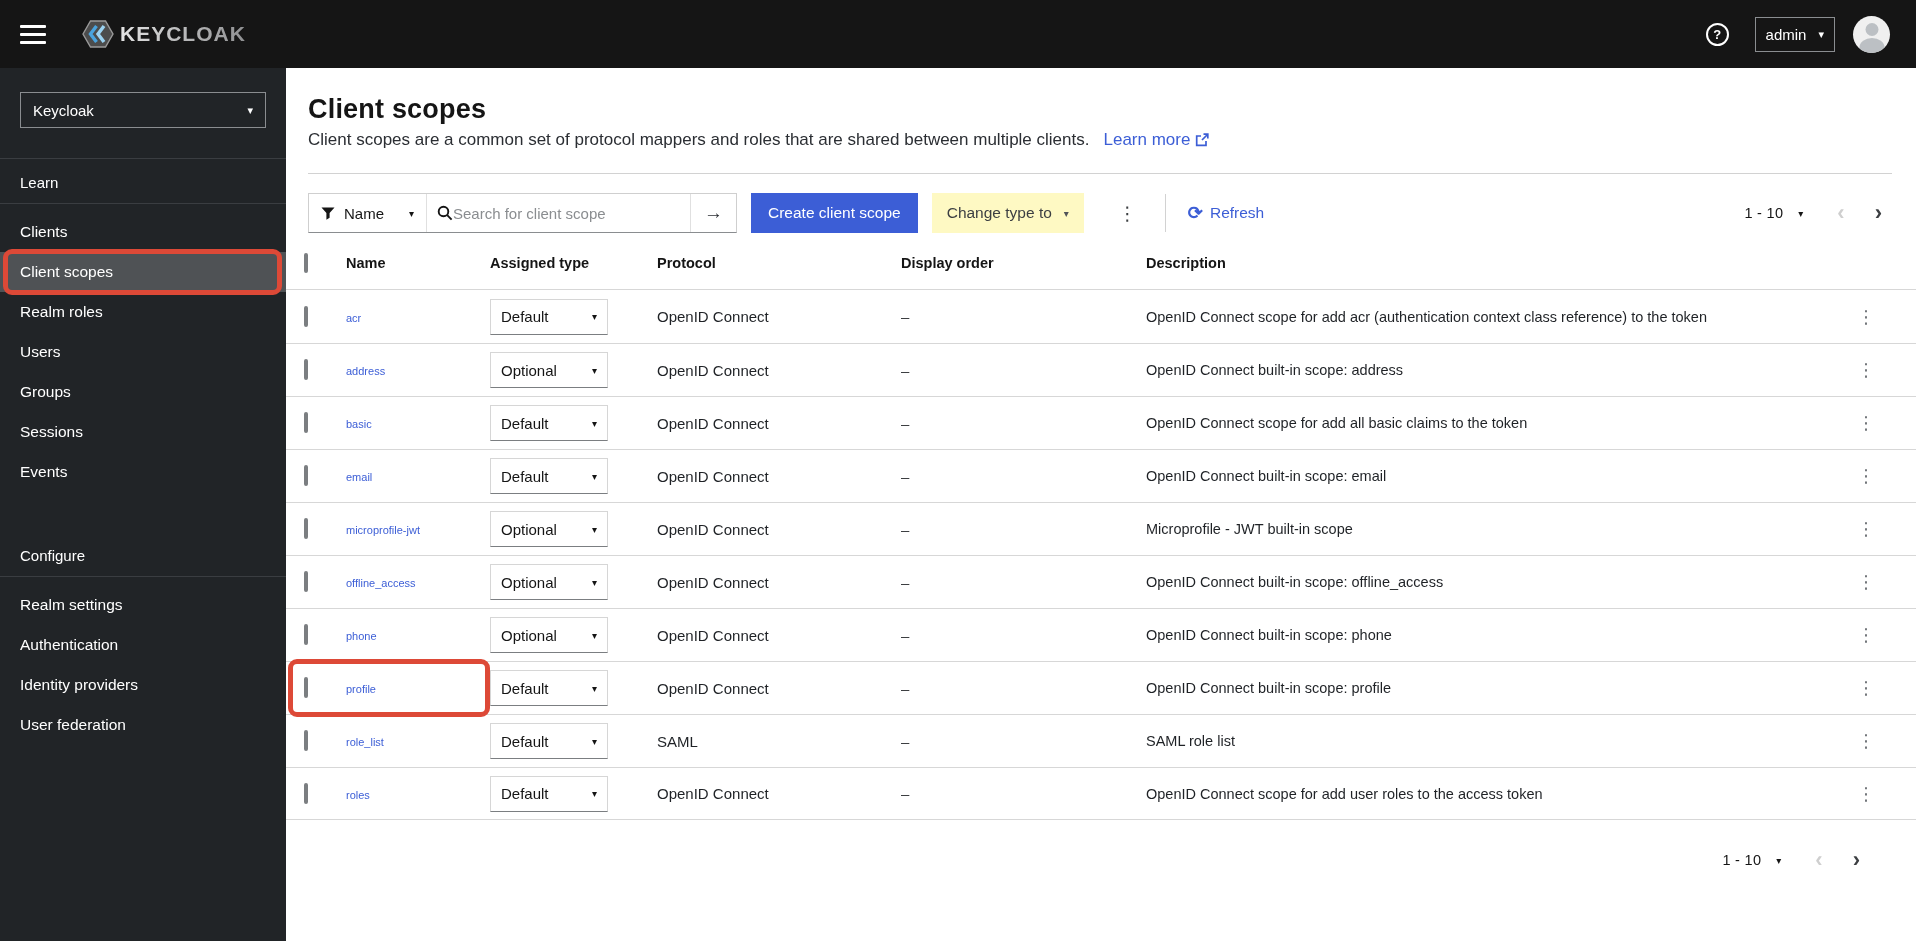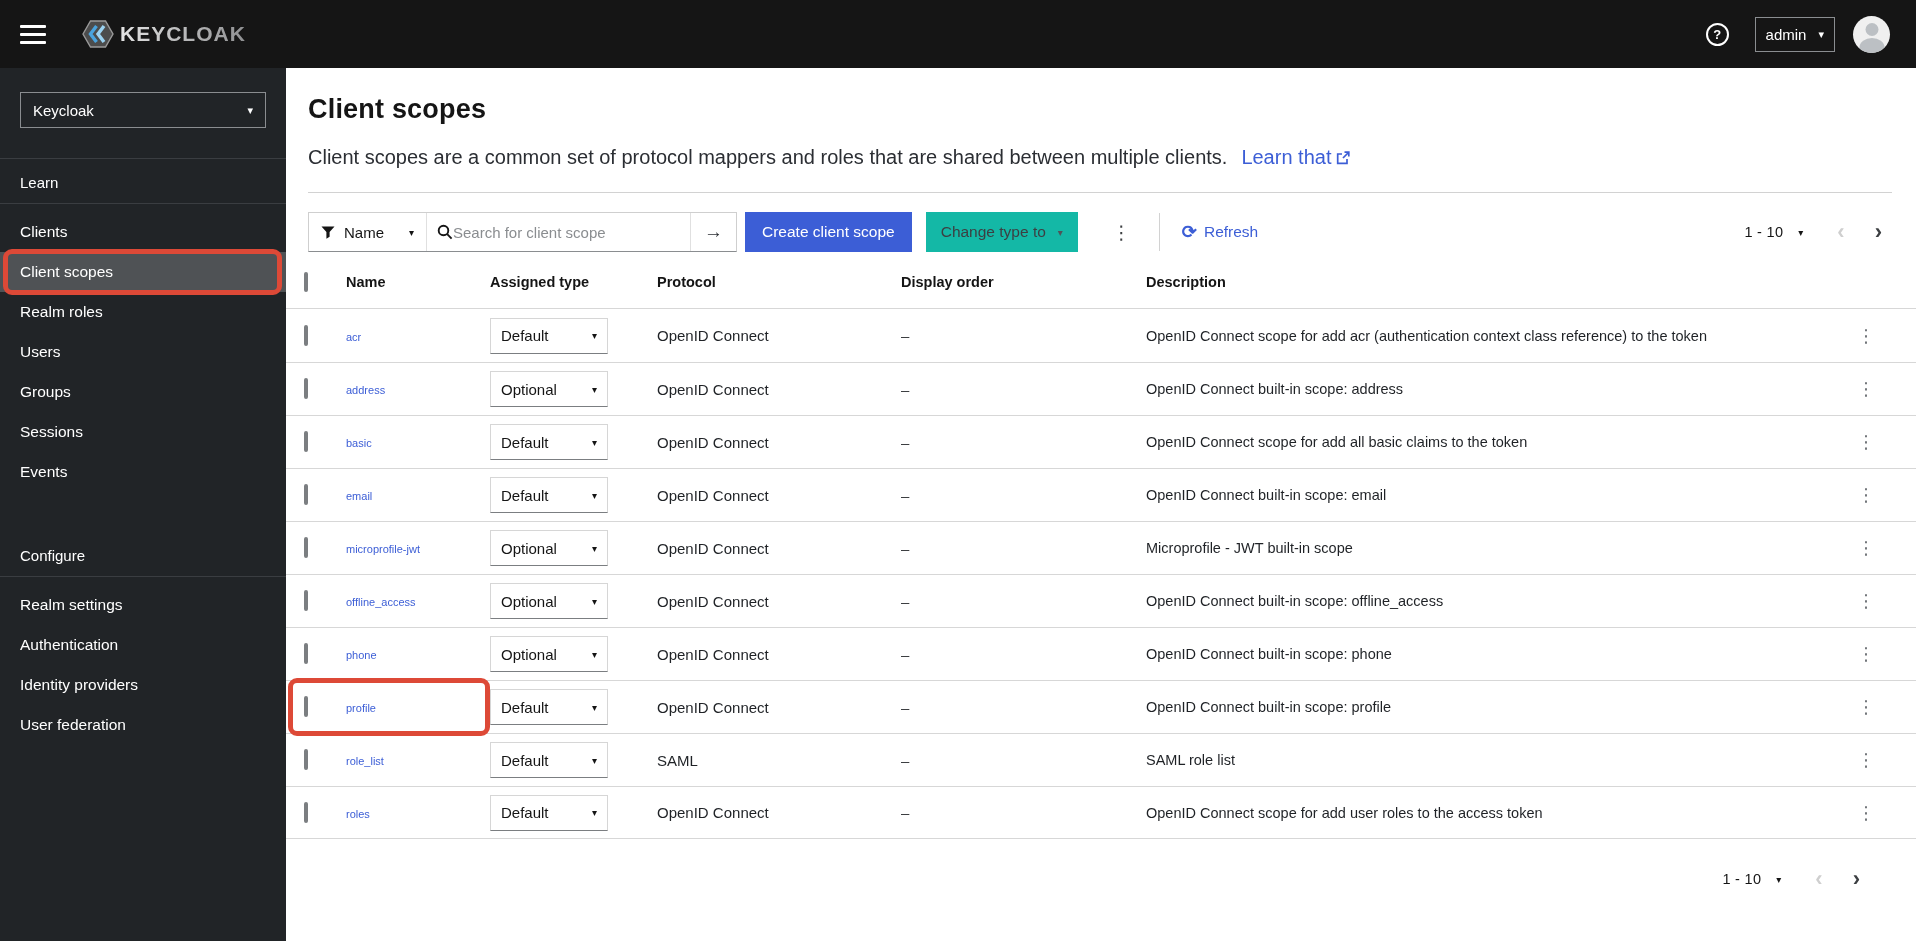--- a/index.html
+++ b/index.html
@@ -38,38 +38,38 @@
   .nav-item{position:relative;height:40px;display:flex;align-items:center;padding:0 20px;font-size:15.5px;cursor:pointer}
   .nav-item.selected{background:var(--sidebar_selected)}
   .nav-annot{position:absolute;left:3px;right:4px;top:-3px;bottom:-3px;border:5px solid var(--annotation);
     border-radius:9px;pointer-events:none}
   .nav-section + .nav-section{margin-top:40px}
 
   
   .main{flex:1;background:#fff;display:flex;flex-direction:column}
   .page-header{padding:26px 24px 0 22px}
   .page-title{font-size:27px;font-weight:bold;letter-spacing:.2px}
-  .page-desc{margin-top:21px;font-size:20px;color:#2b2e33;display:flex;align-items:center;gap:14px}
+  .page-desc{margin-top:5px;font-size:17px;color:#2b2e33;display:flex;align-items:center;gap:14px}
   .learn-more{color:var(--accent);text-decoration:none;display:inline-flex;align-items:center;gap:5px;cursor:pointer}
   .ph-divider{margin-top:23px;border-top:1px solid var(--border)}
 
   
   .toolbar{padding:19px 24px 0 22px;display:flex;align-items:center}
   .search-group{display:flex;align-items:stretch;height:40px;border:1px solid #cfcfcf;border-bottom-color:#8a8d90;background:#fff}
   .filter-btn{width:118px;display:flex;align-items:center;gap:9px;padding:0 12px;border-right:1px solid #e0e0e0;
     font-size:15px;cursor:pointer}
   .filter-btn .caret{margin-left:auto;font-size:10px}
   .search-field{width:263px;display:flex;align-items:center;gap:0;padding:0 10px}
   .search-field input{border:none;outline:none;flex:1;font-size:15px;font-family:"Liberation Sans",sans-serif;color:var(--text)}
   .search-field input::placeholder{color:#8a8d90}
   .arrow-btn{width:46px;border-left:1px solid #e0e0e0;display:flex;align-items:center;justify-content:center;
     font-size:19px;color:#2b2e33;cursor:pointer;background:#fff}
-  .btn-primary{margin-left:8px;height:40px;padding:0 17px;background:var(--accent);color:#fff;border:none;
+  .btn-primary{margin-left:14px;height:40px;padding:0 17px;background:var(--accent);color:#fff;border:none;
     font-size:15.5px;font-family:"Liberation Sans",sans-serif;cursor:pointer}
-  .btn-gray{margin-left:14px;height:40px;padding:0 15px;background:#14b8a6;color:#3c3f42;border:none;
+  .btn-gray{margin-left:14px;height:40px;padding:0 15px;background:#fef9c3;color:#3c3f42;border:none;
     font-size:15.5px;font-family:"Liberation Sans",sans-serif;display:flex;align-items:center;gap:12px;cursor:pointer}
   .btn-gray .caret{font-size:10px;color:#505358}
   .tb-kebab{margin-left:28px;font-size:19px;color:#3c3f42;cursor:pointer;padding:0 6px}
   .tb-sep{width:1px;height:38px;background:var(--border);margin:0 22px}
   .refresh{display:flex;align-items:center;gap:7px;color:var(--accent);font-size:15.5px;cursor:pointer}
   .refresh .r-icon{font-size:18px;font-weight:bold;line-height:1}
 
   .pag{display:flex;align-items:center;font-size:14.5px;color:var(--text)}
   .pag .range{letter-spacing:.3px}
   .pag .caret{margin-left:15px;font-size:10px;color:#50535
@@ -174,21 +174,21 @@
       </div>
     </div>
   </nav>
 
   <main class="main">
     <div class="page-header">
       <h1 class="page-title">Client scopes</h1>
       <div class="page-desc">
         <span>Client scopes are a common set of protocol mappers and roles that are shared between multiple clients.</span>
         <a class="learn-more">
-          <span>Learn that</span>
+          <span>Learn more</span>
           <svg width="14" height="14" viewBox="0 0 14 14" fill="none">
             <path d="M11 8v4.3H1.7V3H6" stroke="#3c5ed6" stroke-width="1.7"></path>
             <path d="M8.5 1.2h4.3v4.3" stroke="#3c5ed6" stroke-width="1.7"></path>
             <path d="M12.5 1.5L7 7" stroke="#3c5ed6" stroke-width="1.7"></path>
           </svg>
         </a>
       </div>
       <div class="ph-divider"></div>
     </div>
 

